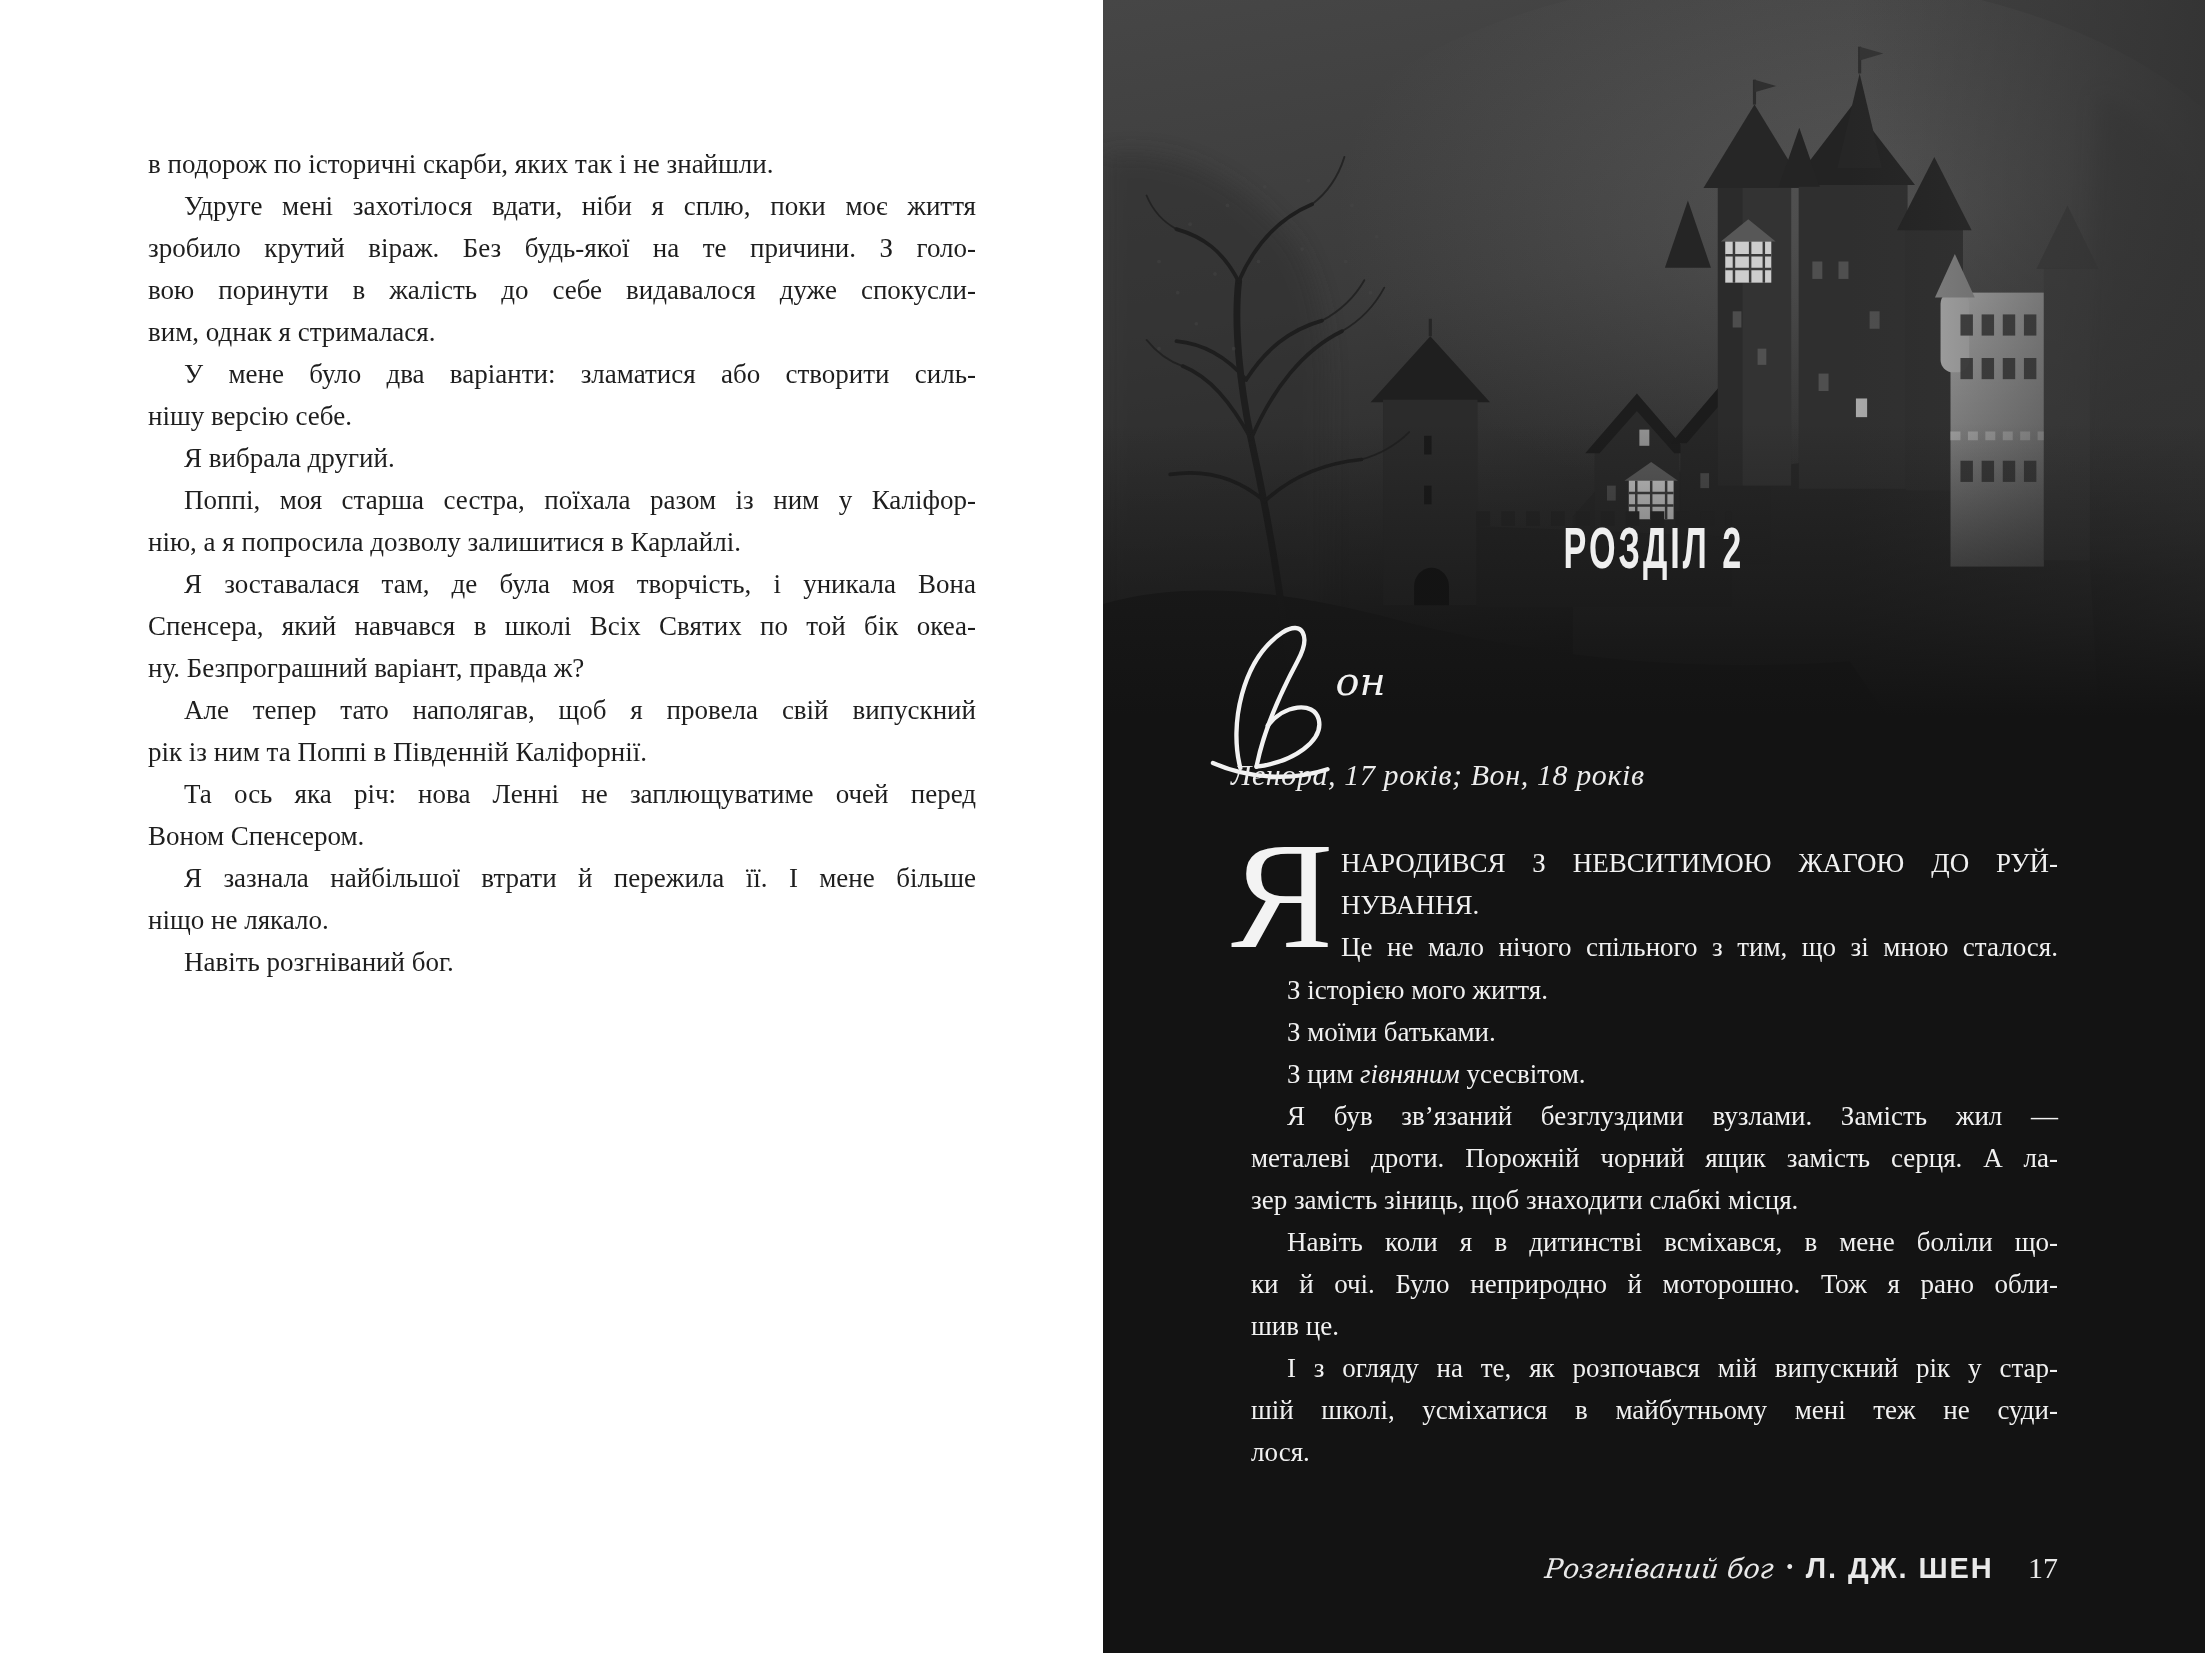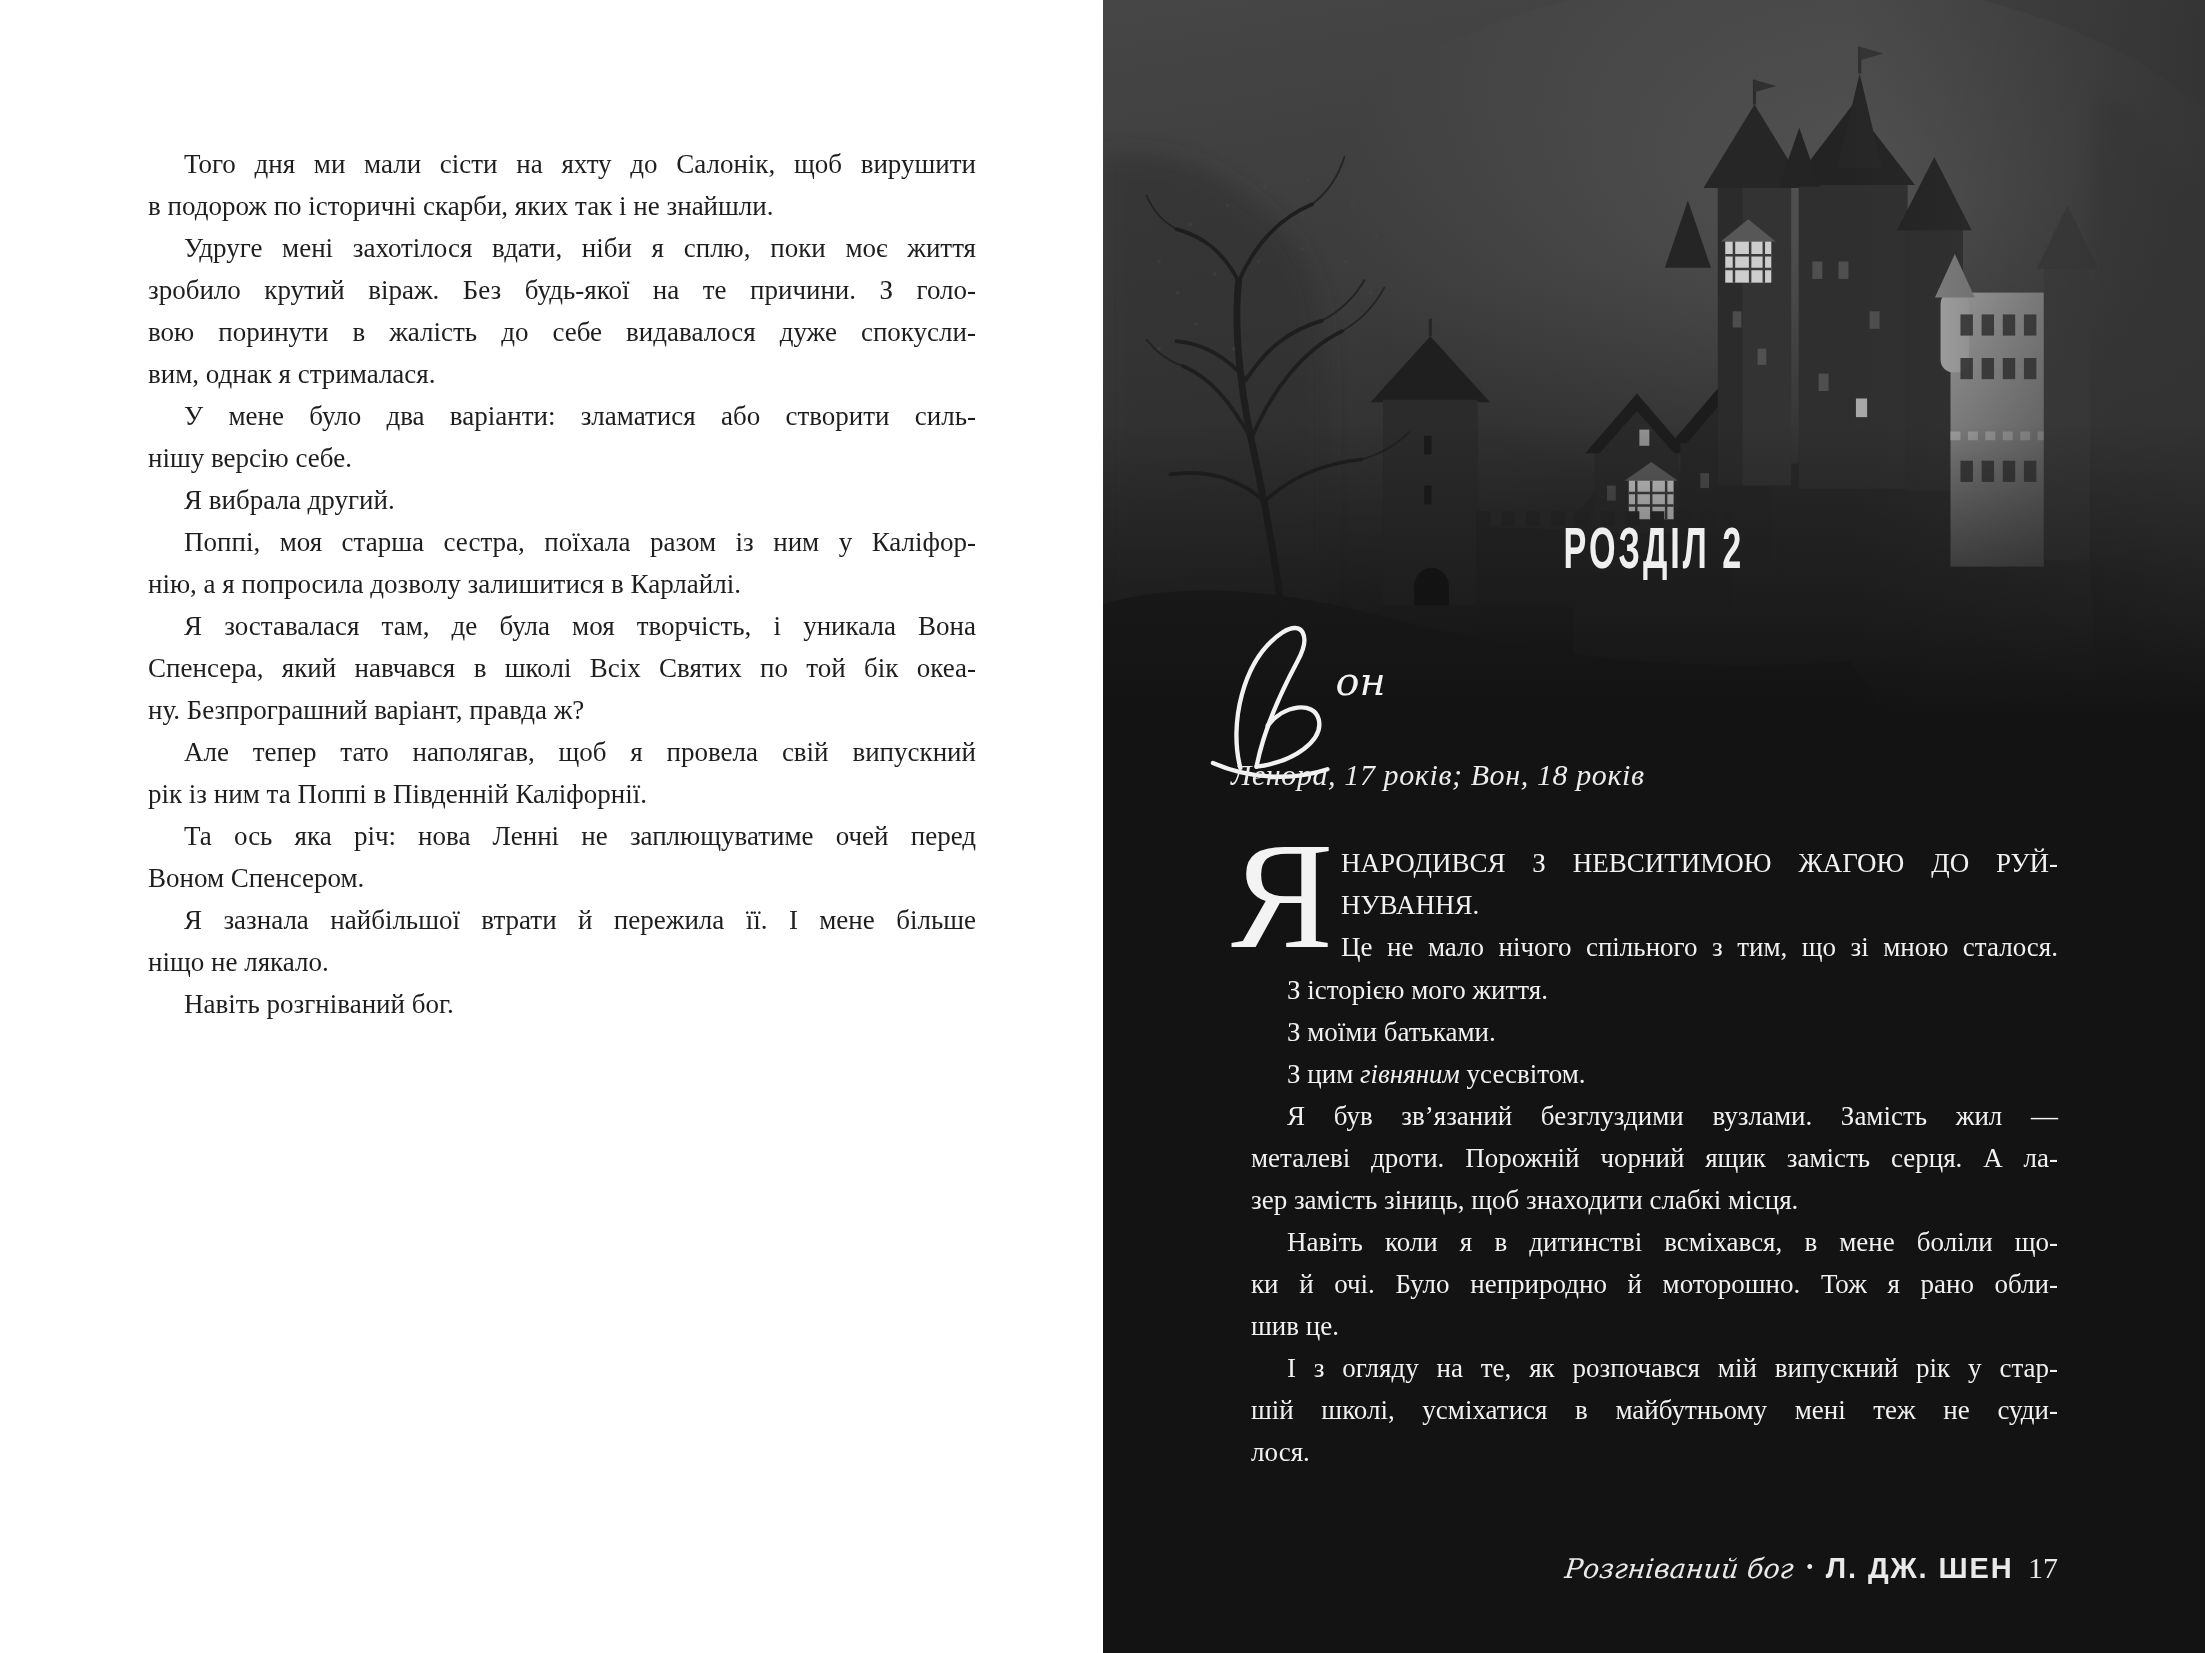--- a/index.html
+++ b/index.html
@@ -46,29 +46,28 @@
     color:#ececec;z-index:3;letter-spacing:0.6px;
   }
 
   .footer{
     position:absolute;right:147px;top:1551px;display:flex;align-items:baseline;
     gap:12.4px;color:#e9e9e9;z-index:3;
   }
   .footer .script{font-family:"DejaVu Serif",serif;font-style:italic;font-size:27px;transform:skewX(-6deg);}
   .footer .bullet{font-size:20px;position:relative;top:-3.7px;}
   .footer .author{font-family:"Liberation Sans",sans-serif;font-weight:700;font-size:29px;letter-spacing:1.9px;}
-  .footer .pagenum{font-size:30px;margin-left:2px;}
+  .footer .pagenum{font-size:30px;margin-left:22px;}
 </style>
 </head>
 <body>
 
 <div class="page page-left">
   <div class="left-body textblock">
       <div class="para">
-        <div class="line j f">Того дня ми мали сісти на яхту до Салонік, щоб вирушити</div>
         <div class="line">в подорож по історичні скарби, яких так і не знайшли.</div>
       </div>
       <div class="para">
         <div class="line j f">Удруге мені захотілося вдати, ніби я сплю, поки моє життя</div>
         <div class="line j">зробило крутий віраж. Без будь-якої на те причини. З голо-</div>
         <div class="line j">вою поринути в жалість до себе видавалося дуже спокусли-</div>
         <div class="line">вим, однак я стрималася.</div>
       </div>
       <div class="para">
         <div class="line j f">У мене було два варіанти: зламатися або створити силь-</div>

